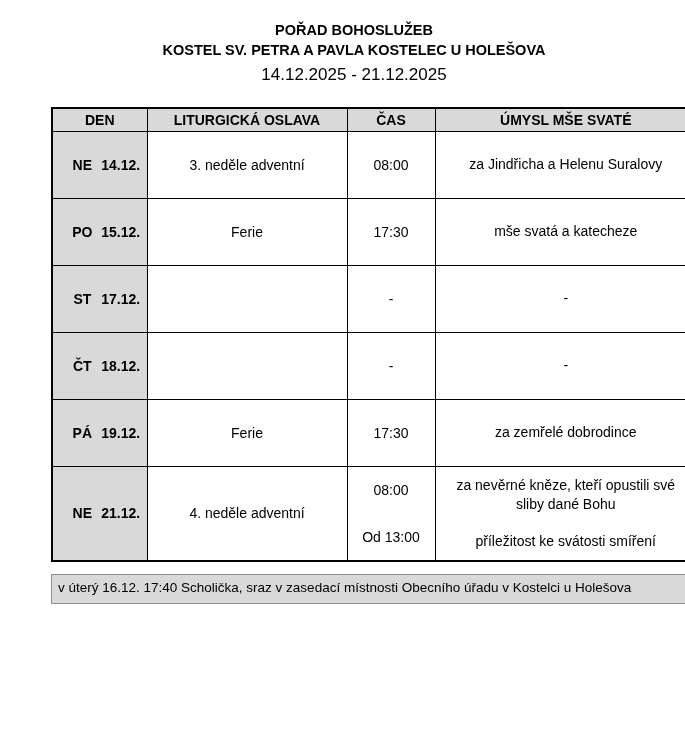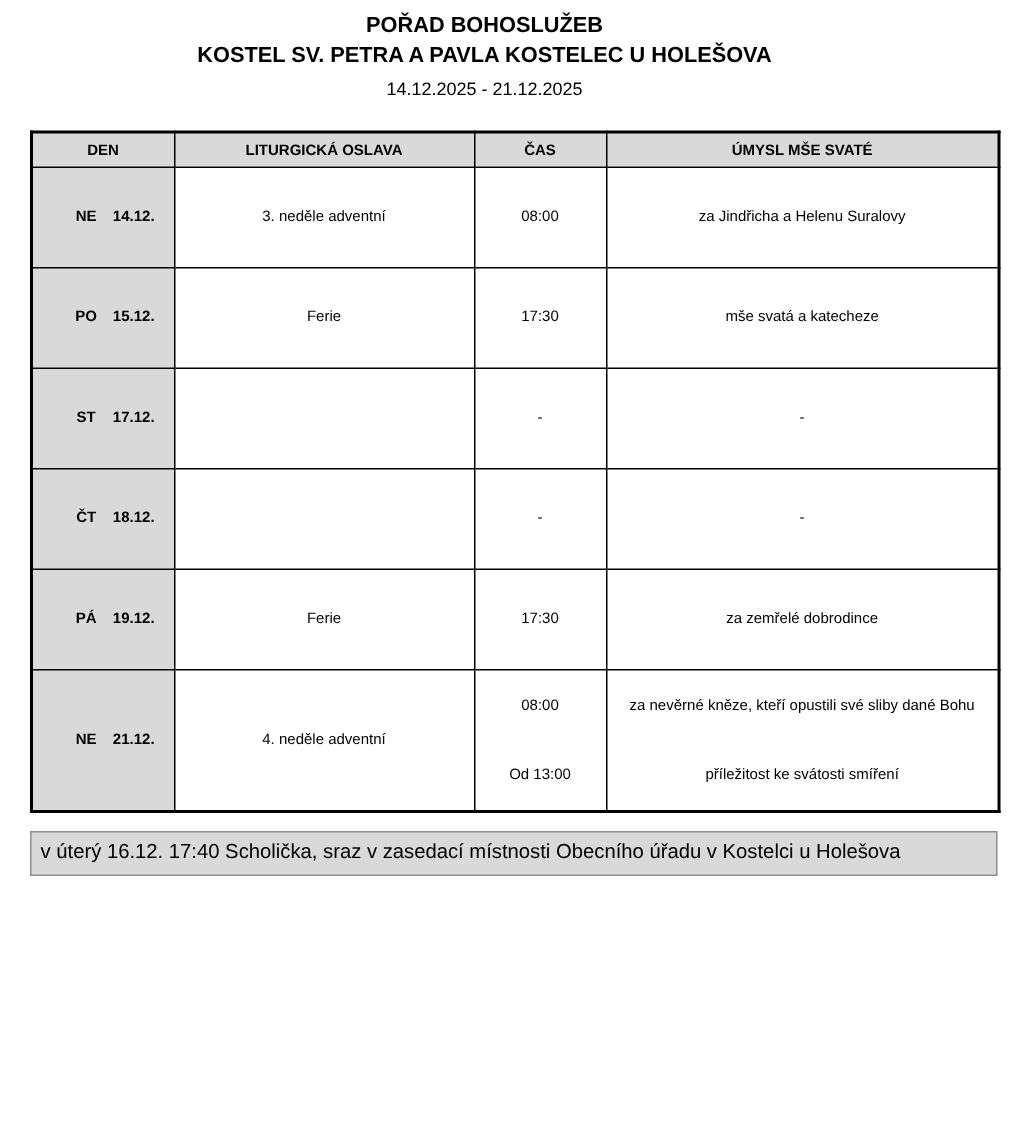--- a/index.html
+++ b/index.html
@@ -4,36 +4,36 @@
 <style>
   * { margin: 0; padding: 0; box-sizing: border-box; }
   html, body { background: #ffffff; }
   body {
     width: 685px;
     height: 756px;
     font-family: "Liberation Sans", sans-serif;
     color: #000;
     overflow: hidden;
   }
-  .page { width: 646px; height: 756px; padding-top: 8px; }
+  .page { width: 646px; height: 756px; padding-top: 21px; margin-left: 31px; }
 
   .doc-header { text-align: center; line-height: 1.35; }
   .doc-title, .doc-subtitle { font-size: 14.5px; font-weight: bold; }
-  .doc-daterange { font-size: 12px; margin-top: 4px; }
+  .doc-daterange { font-size: 17px; margin-top: 4px; }
 
   .table-wrap { margin: 20px 20px 0 20px; }
   table.schedule {
     width: 645px;
     border-collapse: collapse;
     table-layout: fixed;
     border: 2px solid var(--border, #000);
   }
   table.schedule th, table.schedule td {
     border: 1px solid var(--border, #000);
-    font-size: 10px;
+    font-size: 14px;
     vertical-align: middle;
   }
   table.schedule thead tr { height: 23px; }
   table.schedule th {
     background: var(--shaded-bg, #d9d9d9);
     font-weight: bold;
     text-align: center;
   }
   table.schedule tbody tr { height: 67px; }
   table.schedule tbody tr.tall { height: 95px; }

